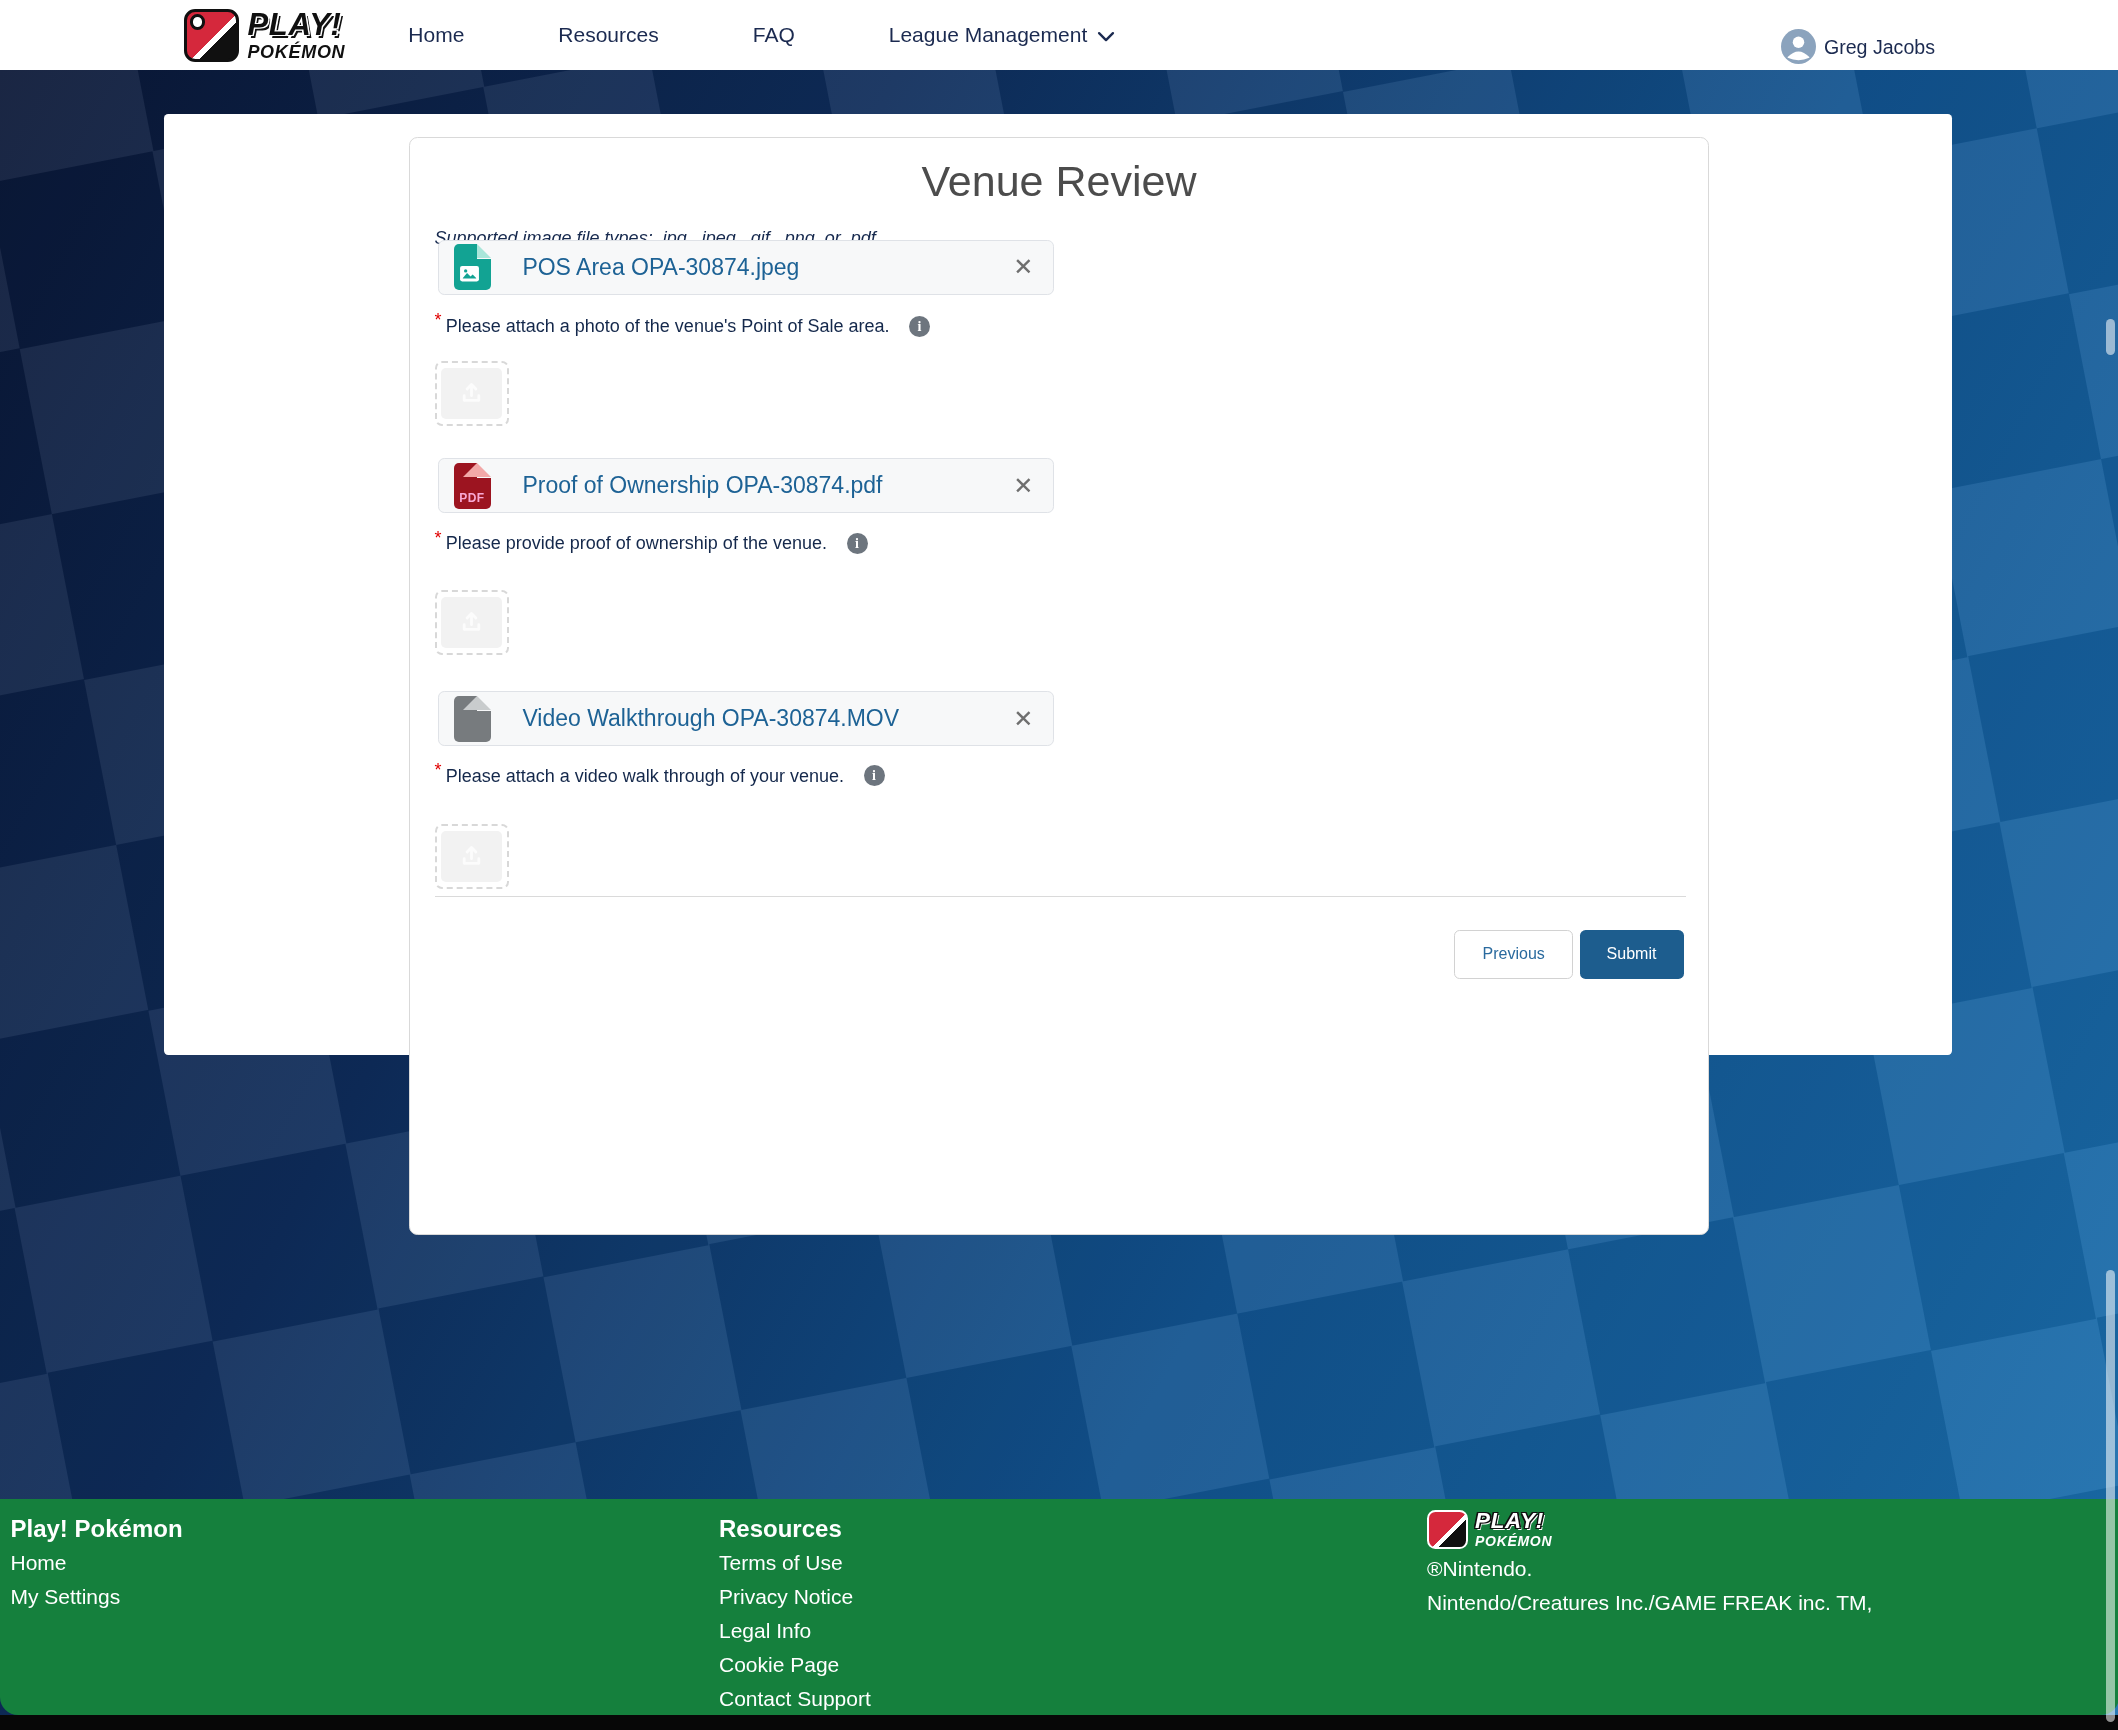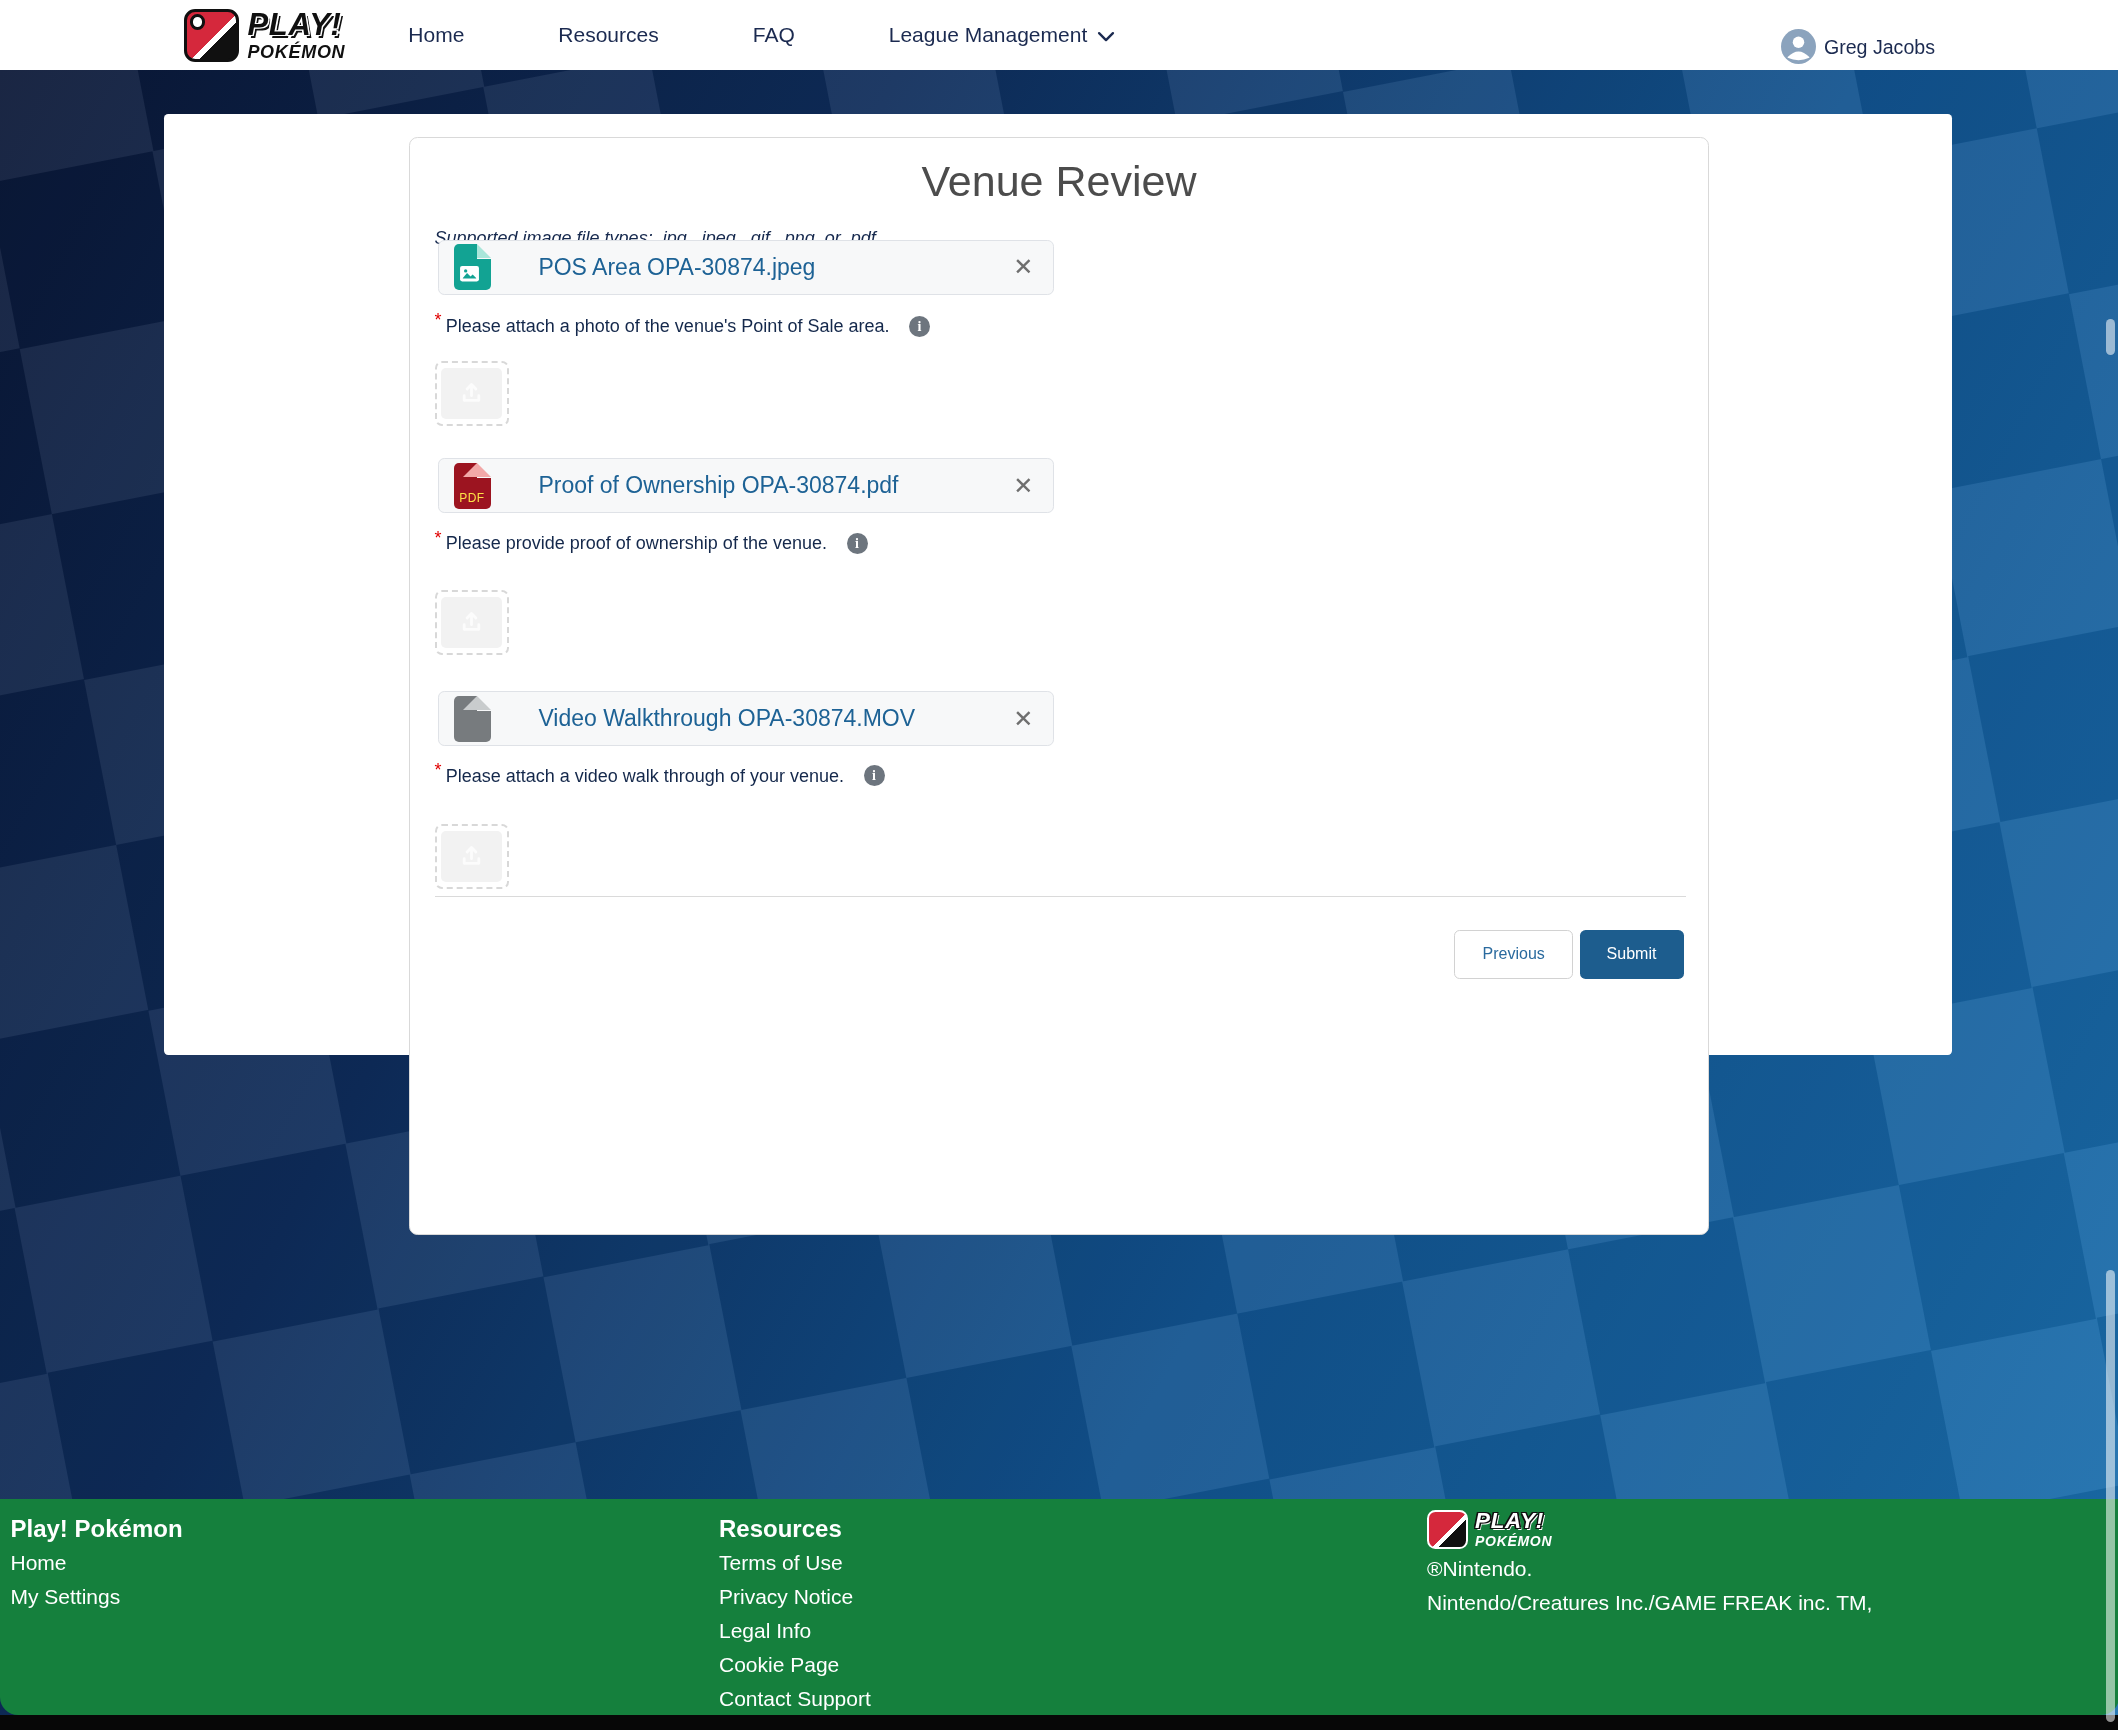--- a/index.html
+++ b/index.html
@@ -31,31 +31,31 @@
   .user{position:absolute;right:184px;top:12px;height:70px;display:flex;align-items:center;cursor:pointer;}
   .user-name{font-size:19.6px;color:#1b2a50;margin-left:8.4px;}
   
   .main{position:absolute;left:164px;top:114px;width:1788px;height:941px;background:#ffffff;border-radius:4.2px;z-index:3;}
   .card{position:absolute;left:245px;top:23px;width:1300px;height:1098px;background:#ffffff;
      border:1.4px solid #d9d9d9;border-radius:8.4px;box-sizing:border-box;padding:0 24.5px;overflow:hidden;}
   .title{margin-top:18px;text-align:center;font-size:43px;color:#4c4c4c;height:50px;line-height:50px;}
   .note{margin-top:22.4px;font-size:18px;font-style:italic;color:#16294e;margin-bottom:-9.8px;position:relative;z-index:0;}
   
   .frow{position:relative;z-index:1;width:616px;height:55px;background:#f7f8f9;border:1.4px solid #dfe2e7;border-radius:6.3px;
-     box-sizing:border-box;display:flex;align-items:center;padding:0 15.4px;margin-left:3.5px;gap:16px;}
+     box-sizing:border-box;display:flex;align-items:center;padding:0 15.4px;margin-left:3.5px;}
   .ficon{position:relative;width:37px;height:46px;border-radius:4.9px;flex:0 0 auto;overflow:visible;}
   .ficon-image{background:#12a393;}
   .ficon-pdf{background:#9c1420;}
   .ficon-video{background:#777b7e;}
   .ficon::before{content:'';position:absolute;top:0;right:0;width:14.7px;height:14.7px;background:#f7f8f9;}
   .ficon::after{content:'';position:absolute;top:0;right:0;width:0;height:0;border-bottom:14.7px solid transparent;border-left:14.7px solid transparent;}
   .ficon-image::after{border-bottom-color:#a9e6da;border-bottom:14.7px solid #a9e6da;border-right:14.7px solid transparent;border-left:none;}
   .ficon-pdf::after{border-bottom:14.7px solid #f2a8a8;border-right:14.7px solid transparent;}
   .ficon-video::after{border-bottom:14.7px solid #c9cccd;border-right:14.7px solid transparent;}
-  .fbadge{position:absolute;left:4.9px;bottom:4.2px;color:#fde047;font-size:12px;font-weight:normal;letter-spacing:0.4px;}
+  .fbadge{position:absolute;left:4.9px;bottom:4.2px;color:#f9a8d4;font-size:12px;font-weight:bold;letter-spacing:0.4px;}
   .fglyph{position:absolute;left:5.6px;bottom:6.3px;}
   .fname{font-size:23px;color:#1d6295;margin-left:31px;cursor:pointer;}
   .fclose{margin-left:auto;font-size:24px;color:#6f6f6f;cursor:pointer;line-height:1;padding:2.8px 4.2px;}
   .fclose::before{content:'\2715';}
   
   .cap{margin-top:15.4px;font-size:18px;color:#14284b;display:flex;align-items:flex-start;line-height:32px;}
   .cap sup{color:#e00000;font-size:18px;line-height:1;margin-right:4.2px;top:1.4px;position:relative;}
   .cap .txt{line-height:32px;}
   .clip{height:29.4px;overflow:hidden;}
   .info{display:inline-block;width:21px;height:21px;border-radius:50%;background:#6d757e;color:#ffffff;

